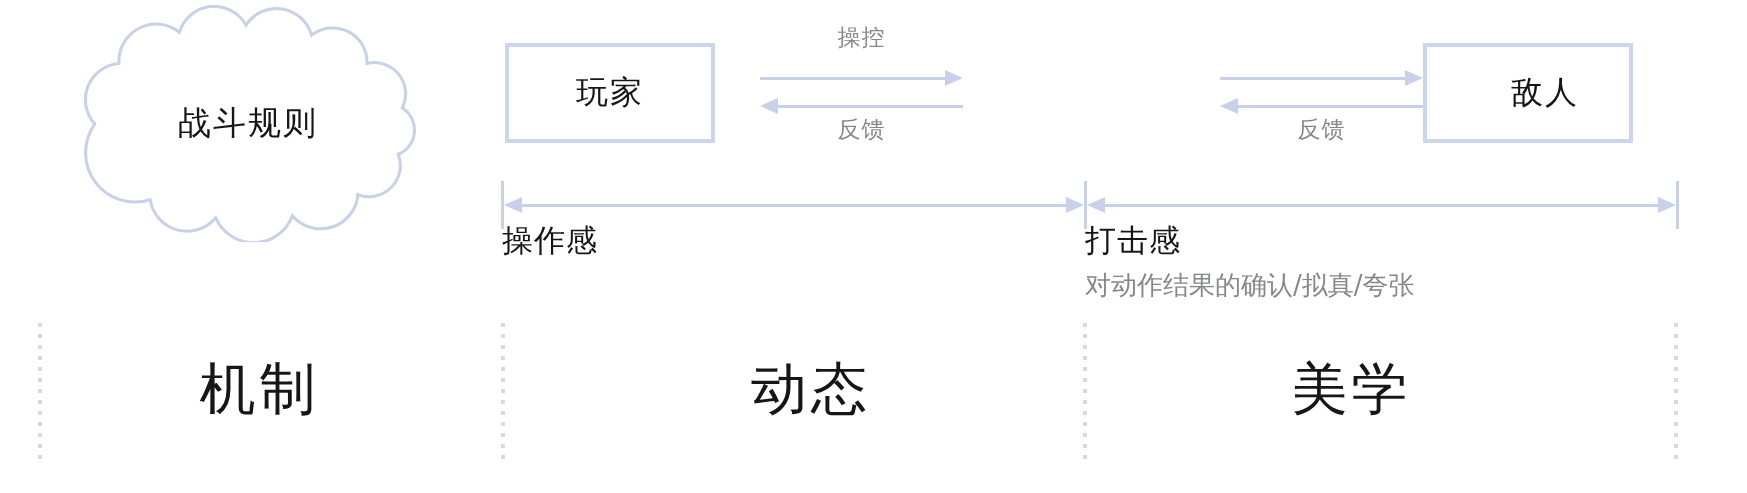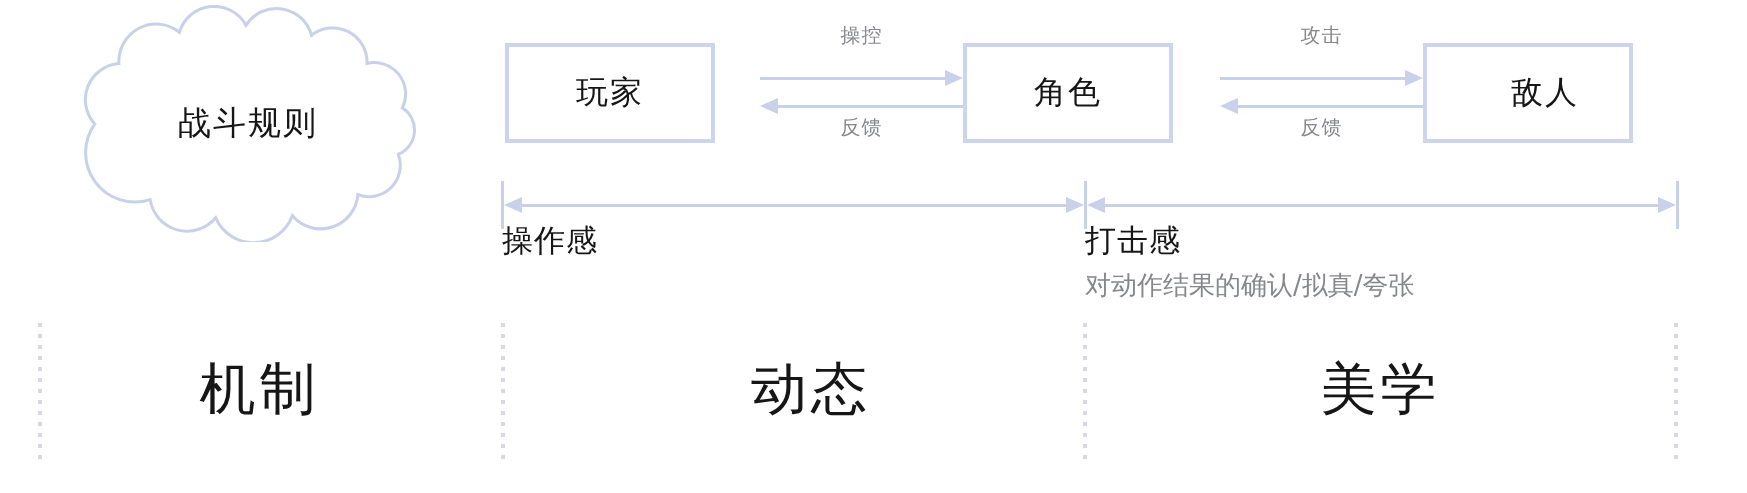--- a/index.html
+++ b/index.html
@@ -32,21 +32,21 @@
   .h-arrow{position:absolute;height:16px;display:flex;align-items:center;}
   .h-arrow .shaft{flex:1;height:3px;background:var(--line);}
   .tri-right{width:0;height:0;border-top:8px solid transparent;border-bottom:8px solid transparent;border-left:18px solid var(--line);}
   .tri-left{width:0;height:0;border-top:8px solid transparent;border-bottom:8px solid transparent;border-right:18px solid var(--line);}
   .arrow-1{left:760px;width:203px;top:70px;}
   .arrow-2{left:760px;width:203px;top:98px;}
   .arrow-3{left:1220px;width:203px;top:70px;}
   .arrow-4{left:1220px;width:203px;top:98px;}
 
   .edge-label{position:absolute;width:203px;text-align:center;
-    font-size:20px;color:var(--gray);letter-spacing:1px;}
+    font-size:23px;color:var(--gray);letter-spacing:1px;}
   .el-1{left:760px;top:22px;}
   .el-2{left:760px;top:114px;}
   .el-3{left:1220px;top:22px;}
   .el-4{left:1220px;top:114px;}
 
   
   .dim-bar{position:absolute;top:181px;width:3px;height:48px;background:var(--line);}
   .dim-bar-1{left:501px;}
   .dim-bar-2{left:1084px;}
   .dim-bar-3{left:1676px;}
@@ -68,40 +68,37 @@
   .div-2{left:501px;}
   .div-3{left:1083px;}
   .div-4{left:1674px;}
 
   
   .section{position:absolute;top:350px;height:80px;
     display:flex;align-items:center;justify-content:center;
     font-size:56px;font-weight:500;color:var(--black);letter-spacing:4px;}
   .section-1{left:28px;width:463px;}
   .section-2{left:520px;width:582px;}
-  .section-3{left:1085px;width:591px;}
+  .section-3{left:1056px;width:591px;}
 </style>
 </head>
 <body>
 
 <div class="canvas">
 
   <svg class="cloud-svg" width="364" height="237" viewBox="0 0 360 235">
     <path d="M28,118 A36,36 0 0 1 52,58 A37,37 0 0 1 112,27 A36,36 0 0 1 178,20
              A36,36 0 0 1 243,30 A34,34 0 0 1 298,58 A31,31 0 0 1 333,102
              A26,26 0 0 1 329,148 A31,31 0 0 1 289,188 A37,37 0 0 1 224,209
              A41,41 0 0 1 148,211 A37,37 0 0 1 83,193 A49,49 0 0 1 28,118 Z" fill="#ffffff" stroke="#c9d1ea" stroke-width="3"></path>
   </svg>
   <div class="cloud-label">战斗规则</div>
 
   <div class="node node-1">
     <span>玩家</span>
-  </div>
-  <div class="node node-2">
-    <span>角色</span>
   </div>
   <div class="node node-3">
     <span>敌人</span>
   </div>
 
   <div class="h-arrow arrow-1">
     <div class="shaft"></div>
     <div class="tri-right"></div>
   </div>
   <div class="h-arrow arrow-2">
@@ -112,21 +109,20 @@
   <div class="edge-label el-2">反馈</div>
 
   <div class="h-arrow arrow-3">
     <div class="shaft"></div>
     <div class="tri-right"></div>
   </div>
   <div class="h-arrow arrow-4">
     <div class="tri-left"></div>
     <div class="shaft"></div>
   </div>
-  <div class="edge-label el-3">攻击</div>
   <div class="edge-label el-4">反馈</div>
 
   <div class="dim-bar dim-bar-1"></div>
   <div class="dim-bar dim-bar-2"></div>
   <div class="dim-bar dim-bar-3"></div>
 
   <div class="dim-span dim-span-1">
     <div class="tri-left"></div>
     <div class="shaft"></div>
     <div class="tri-right"></div>

